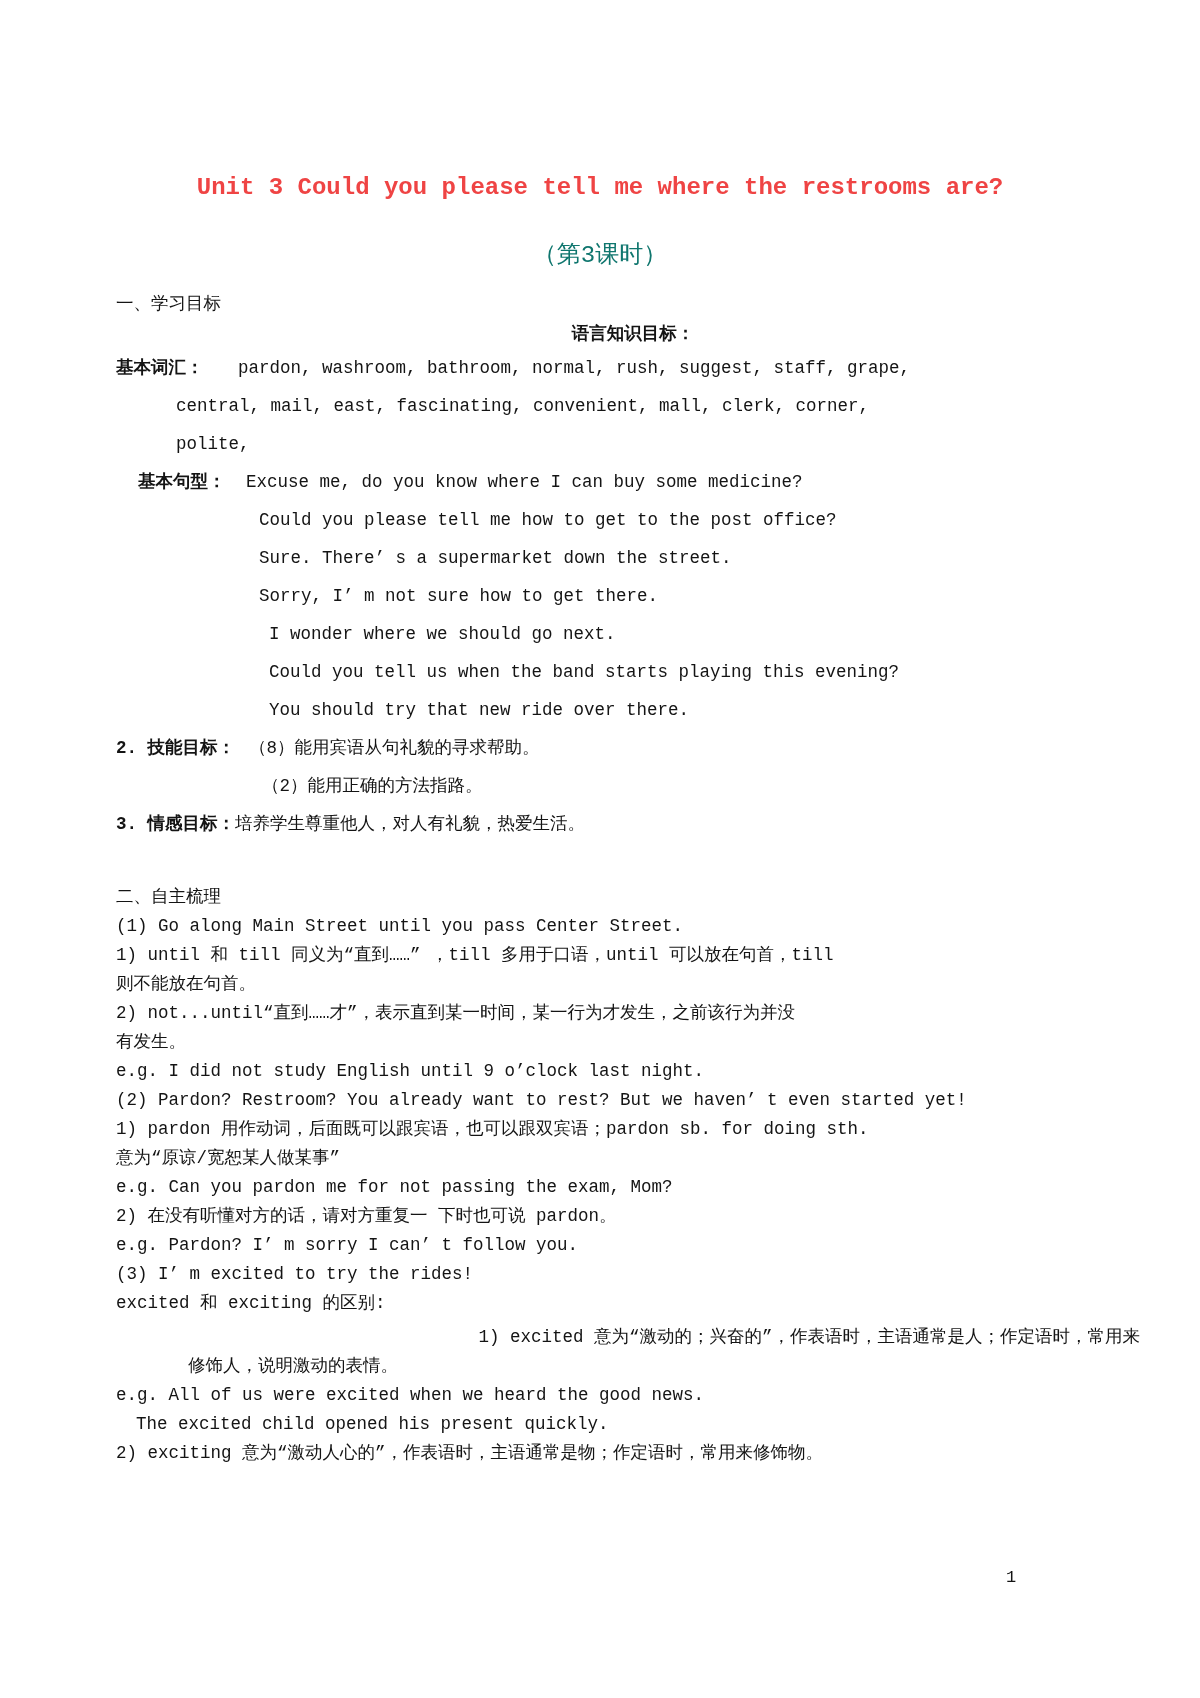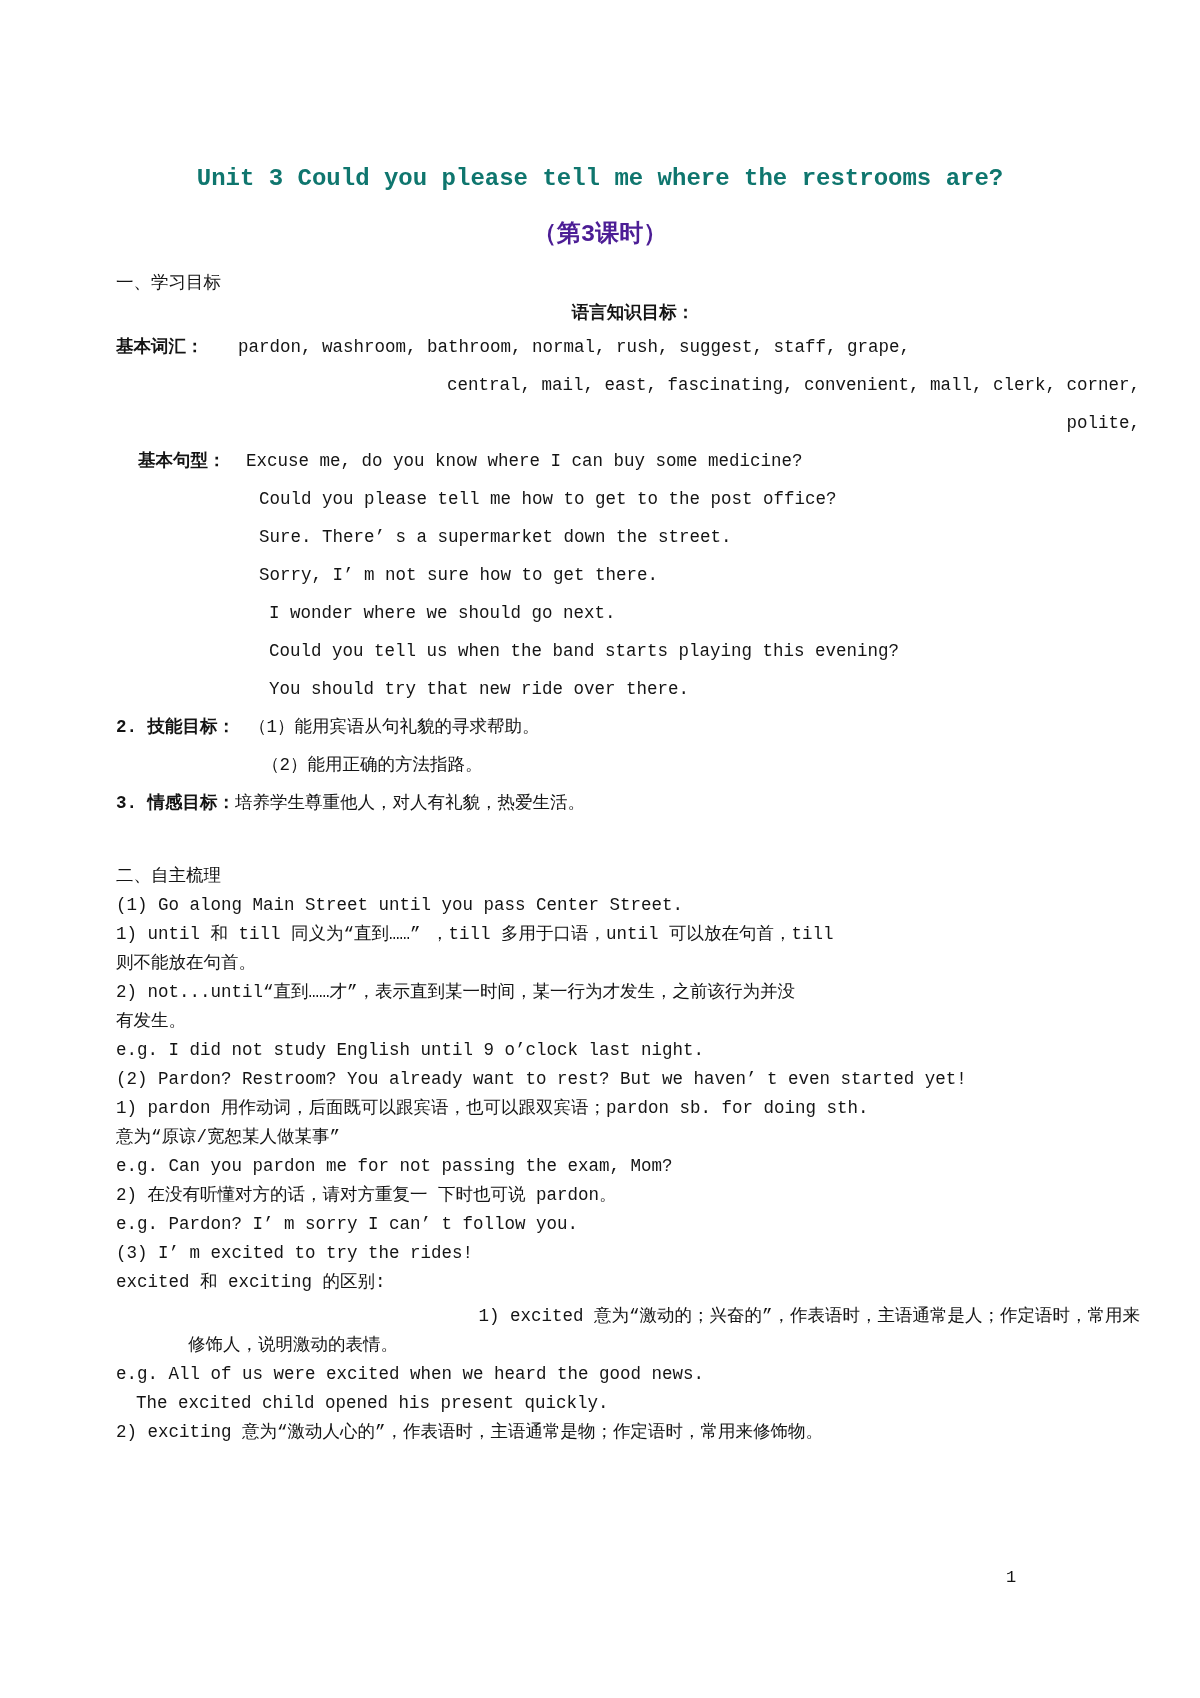--- a/index.html
+++ b/index.html
@@ -8,47 +8,47 @@
     width:1200px;height:1698px;
     background:#ffffff;
     margin:0 auto;
     font-family:"Liberation Mono","DejaVu Sans Mono",monospace;
     color:#141414;
     overflow:hidden;
   }
   p{margin:0;white-space:nowrap;}
   b{font-weight:bold;}
   .title{
-    margin:8px;padding-top:152px;
+    margin:17px;padding-top:152px;
     text-align:center;
-    color:#0f766e;font-weight:bold;
+    color:#ef4444;font-weight:bold;
     font-size:24px;line-height:38px;
     white-space:nowrap;
   }
   .subtitle{
-    margin-top:18px;
+    margin-top:30px;
     text-align:center;
-    color:#4c1d95;font-weight:bold;
+    color:#0f766e;font-weight:normal;
     font-size:24px;line-height:38px;
     white-space:nowrap;
   }
   .content{padding-left:116px;padding-right:60px;font-size:17.5px;}
   .s1{line-height:30px;}
   .obj-heading{margin-top:14px;}
   .row38{line-height:38px;}
   .s2{line-height:29px;}
   .review-heading{margin-top:40px;line-height:29px;}
   .bold{font-weight:bold;text-align:center;}
   .ml10{margin-left:10px;}
   .ml20{margin-left:20px;}
   .ml22{margin-left:22px;}
   .ml25{}
   .ml37{margin-left:37px;text-align:right;}
   .ml72{margin-left:72px;}
-  .ml129{margin-left:60px;text-align:right;}
+  .ml129{margin-left:60px;}
   .ml143{margin-left:143px;}
   .ml146{margin-left:146px;}
   .ml153{margin-left:153px;}
   .mt5{margin-top:5px;}
   .vocab-label{display:inline-block;width:122px;}
   .pattern-label{display:inline-block;width:108px;}
   .skill-label{display:inline-block;width:133px;}
   .page-number{
     position:absolute;left:1006px;top:1566px;
     font-size:17px;line-height:24px;color:#141414;
@@ -72,21 +72,21 @@
     <p class="row38 ml129">polite,</p>
 
     <p class="row38 ml22"><b class="pattern-label">基本句型：</b><span>Excuse me, do you know where I can buy some medicine?</span></p>
     <p class="row38 ml143">Could you please tell me how to get to the post office?</p>
     <p class="row38 ml143">Sure. There’ s a supermarket down the street.</p>
     <p class="row38 ml143">Sorry, I’ m not sure how to get there.</p>
     <p class="row38 ml153">I wonder where we should go next.</p>
     <p class="row38 ml153">Could you tell us when the band starts playing this evening?</p>
     <p class="row38 ml153">You should try that new ride over there.</p>
 
-    <p class="row38"><b class="skill-label">2. 技能目标：</b><span>（1）能用宾语从句礼貌的寻求帮助。</span></p>
+    <p class="row38"><b class="skill-label">2. 技能目标：</b><span>（8）能用宾语从句礼貌的寻求帮助。</span></p>
     <p class="row38 ml146">（2）能用正确的方法指路。</p>
 
     <p class="row38"><b>3. 情感目标：</b><span>培养学生尊重他人，对人有礼貌，热爱生活。</span></p>
 
     <p class="review-heading">二、自主梳理</p>
     <p class="s2">(1) Go along Main Street until you pass Center Street.</p>
     <p class="s2">1) until 和  till 同义为“直到……” ，till 多用于口语，until 可以放在句首，till</p>
     <p class="s2">则不能放在句首。</p>
     <p class="s2">2)  not...until“直到……才”，表示直到某一时间，某一行为才发生，之前该行为并没</p>
     <p class="s2">有发生。</p>

